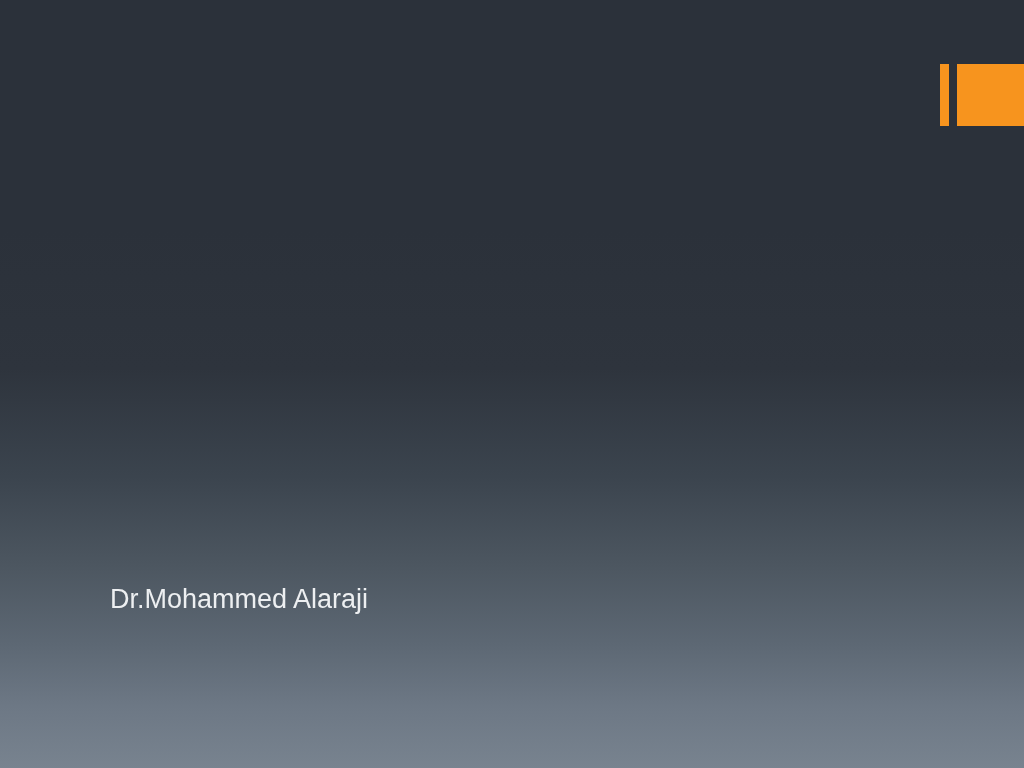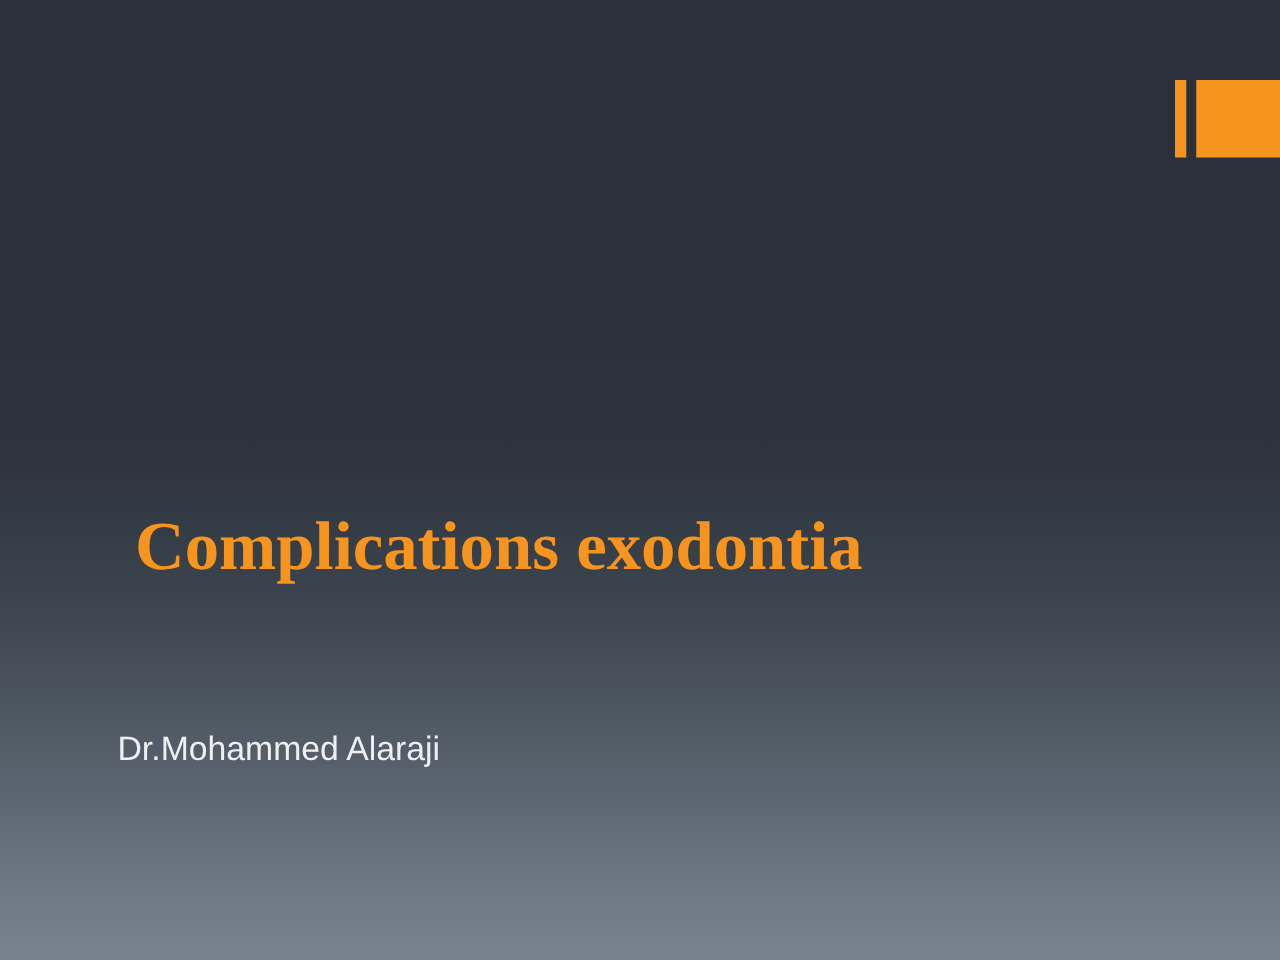--- a/index.html
+++ b/index.html
@@ -58,38 +58,37 @@
     font-weight: bold;
     font-size: 55px;
     line-height: 1.15;
     color: #f7941e;
     letter-spacing: 0px;
     white-space: nowrap;
   }
 
   .subtitle {
     position: absolute;
-    left: 94px;
+    left: 110px;
     top: 583px;
     margin: 0;
     font-family: "Liberation Sans", sans-serif;
     font-weight: normal;
     font-size: 27px;
     line-height: 1.2;
     color: #edeff1;
     white-space: nowrap;
   }
 </style>
 </head>
 <body>
 
 <div class="slide">
 
   <div class="accent-group">
     <div class="accent-bar-thin"></div>
     <div class="accent-bar-thick"></div>
   </div>
 
-  <h1 class="title">Complications exodontia</h1>
 
   <p class="subtitle">Dr.Mohammed Alaraji</p>
 
 </div>
 
 </body></html>

